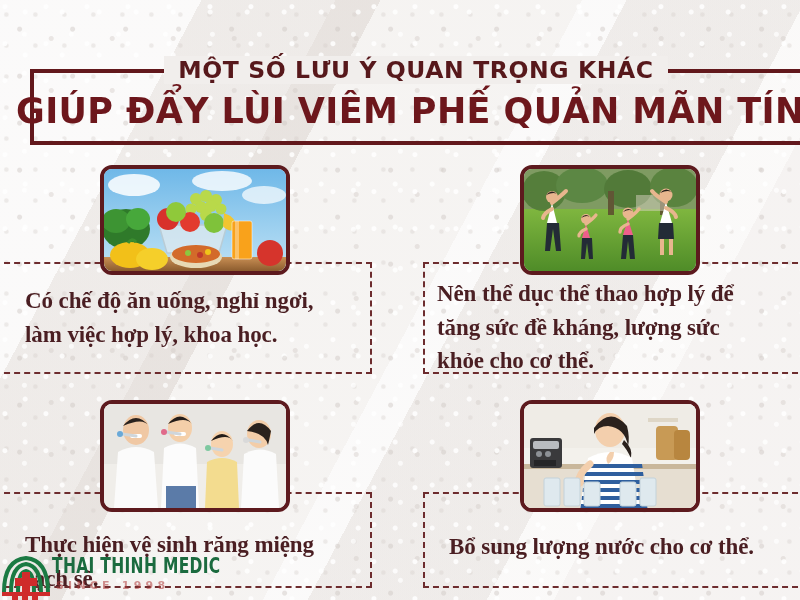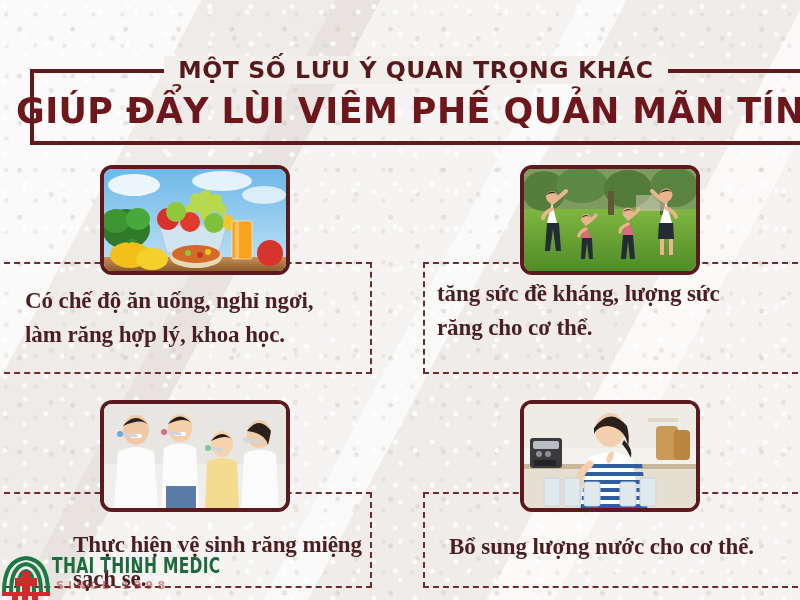--- a/index.html
+++ b/index.html
@@ -225,21 +225,21 @@
         <ellipse cx="92" cy="88" rx="26" ry="11" fill="#e7d9b5"></ellipse>
         <ellipse cx="92" cy="85" rx="24" ry="9" fill="#d36a2a"></ellipse>
         <circle cx="84" cy="84" r="3" fill="#8dc63f"></circle>
           <circle cx="96" cy="86" r="3" fill="#c0392b"></circle>
         <circle cx="104" cy="83" r="3" fill="#f0c419"></circle>
       </svg>
     </div>
 
     <div class="cardtext" style="left:25px; top:284px; width:330px;">
       <div>Có chế độ ăn uống, nghỉ ngơi,</div>
-      <div>làm răng hợp lý, khoa học.</div>
+      <div>làm việc hợp lý, khoa học.</div>
     </div>
   </div>
 
   <div class="card">
     <div class="dashbox" style="left:423px; top:262px; width:385px; height:112px;"></div>
 
     <div class="photo" style="left:520px; top:165px; width:180px; height:110px;">
       <svg width="172" height="102" viewBox="0 0 172 102">
         <defs>
           <linearGradient id="grs" x1="0" y1="0" x2="0" y2="1">
@@ -294,22 +294,23 @@
           <path d="M142 33 q-11 -7 -14 -11" stroke="#e8b68e" stroke-width="4" fill="none" stroke-linecap="round"></path>
           <path d="M142 39 q9 4 10 9" stroke="#e8b68e" stroke-width="4" fill="none" stroke-linecap="round"></path>
           <path d="M135 54 h14 l1 16 h-16 z" fill="#232b36"></path>
           <rect x="136" y="70" width="4" height="16" fill="#e8b68e"></rect>
           <rect x="145" y="70" width="4" height="16" fill="#e8b68e"></rect>
         </g>
       </svg>
     </div>
 
     <div class="cardtext" style="left:437px; top:277px; width:360px;">
+      <div>Nên thể dục thể thao hợp lý để</div>
       <div>tăng sức đề kháng, lượng sức</div>
-      <div>răng cho cơ thể.</div>
+      <div>khỏe cho cơ thể.</div>
     </div>
   </div>
 
   <div class="card">
     <div class="dashbox" style="left:-6px; top:492px; width:378px; height:96px;"></div>
 
     <div class="photo" style="left:100px; top:400px; width:190px; height:112px;">
       <svg width="182" height="104" viewBox="0 0 182 104">
         <rect width="182" height="104" fill="#f0eeea"></rect>
         <rect y="0" width="182" height="60" fill="#e8e6e2"></rect>
@@ -344,21 +345,21 @@
         <g>
           <ellipse cx="155" cy="30" rx="12" ry="14" fill="#f3cda8"></ellipse>
           <path d="M143 27 q12 -16 24 0 q-2 10 -3 14 q-3 -12 -21 -14" fill="#2a211c"></path>
           <path d="M140 50 q16 -9 32 0 l3 54 h-38 z" fill="#fbfbfb"></path>
           <path d="M144 36 l12 2" stroke="#cfd6db" stroke-width="3" stroke-linecap="round"></path>
           <circle cx="142" cy="36" r="3" fill="#d9d9d9"></circle>
         </g>
       </svg>
     </div>
 
-    <div class="cardtext" style="left:25px; top:528px; width:340px;margin-left:48px;">
+    <div class="cardtext" style="left:25px; top:528px; width:340px;">
       <div>Thực hiện vệ sinh răng miệng</div>
       <div>sạch sẽ.</div>
     </div>
   </div>
 
   <div class="card">
     <div class="dashbox" style="left:423px; top:492px; width:385px; height:96px;"></div>
 
     <div class="photo" style="left:520px; top:400px; width:180px; height:112px;">
       <svg width="172" height="104" viewBox="0 0 172 104">

